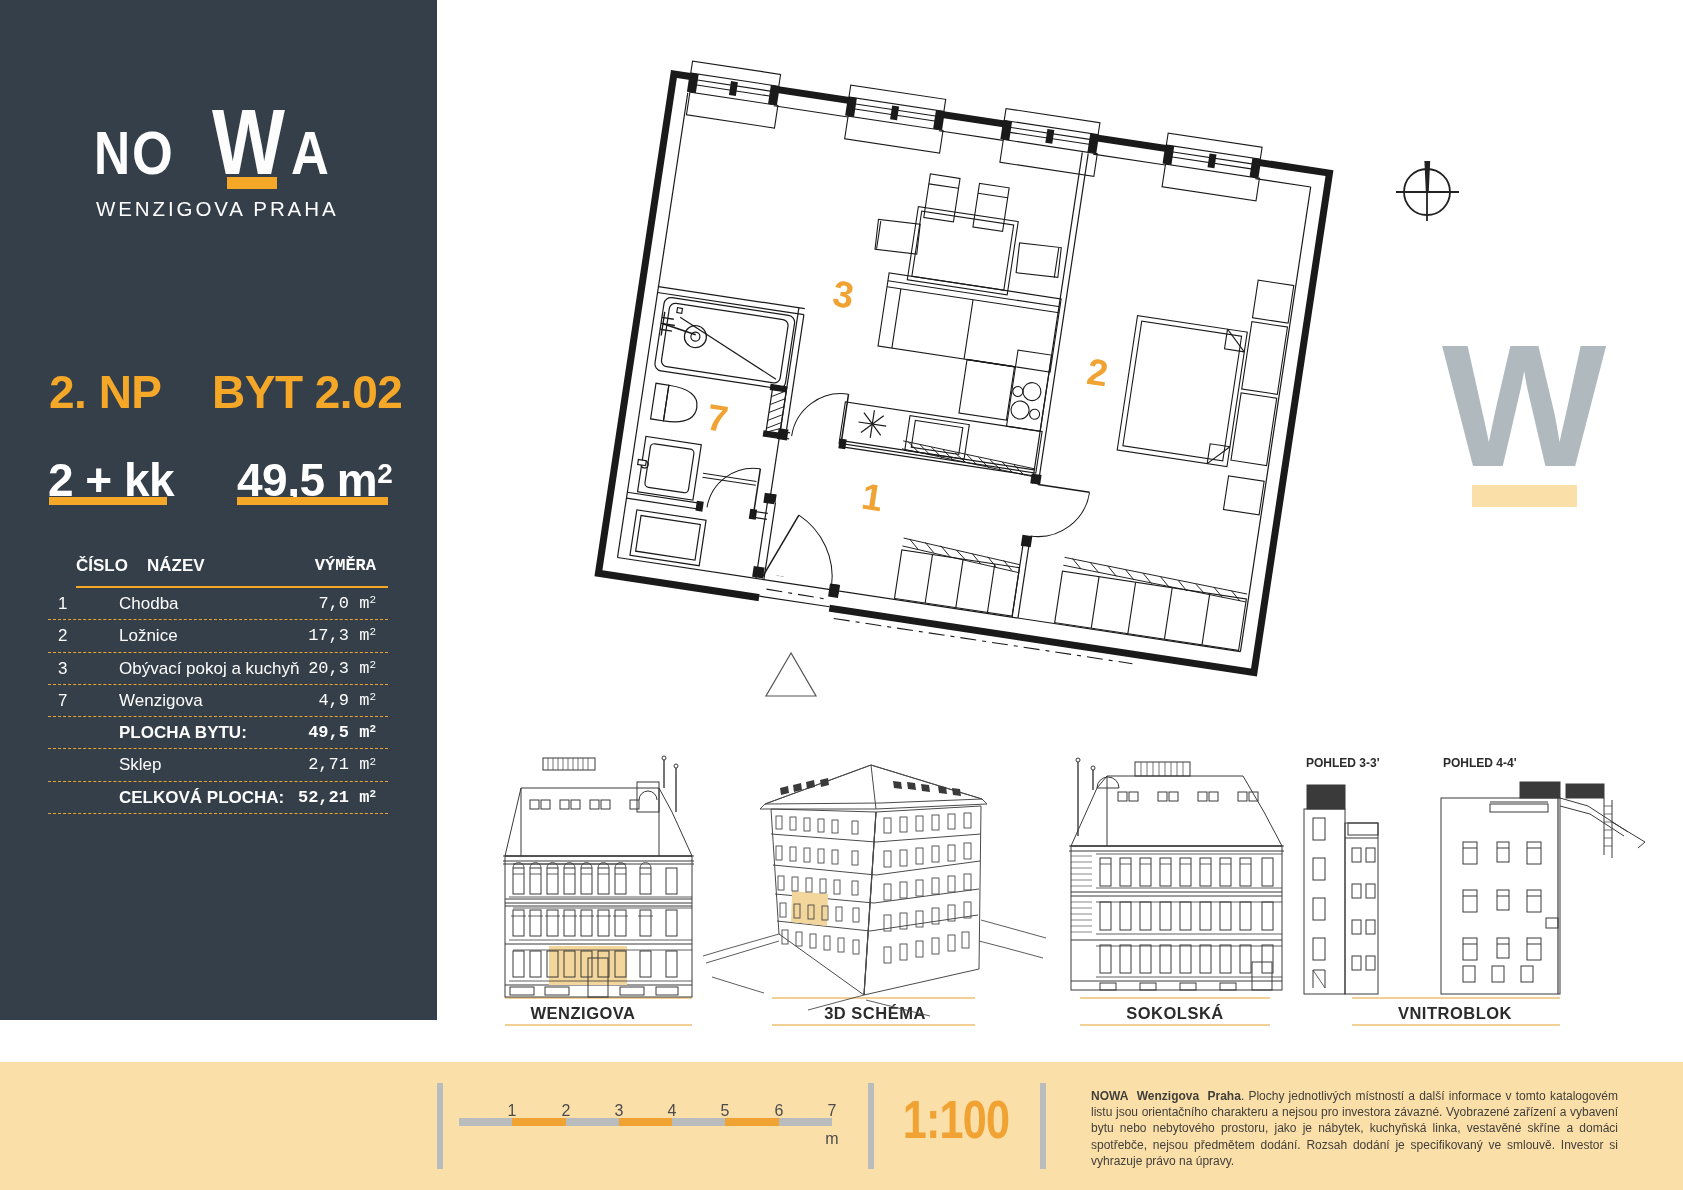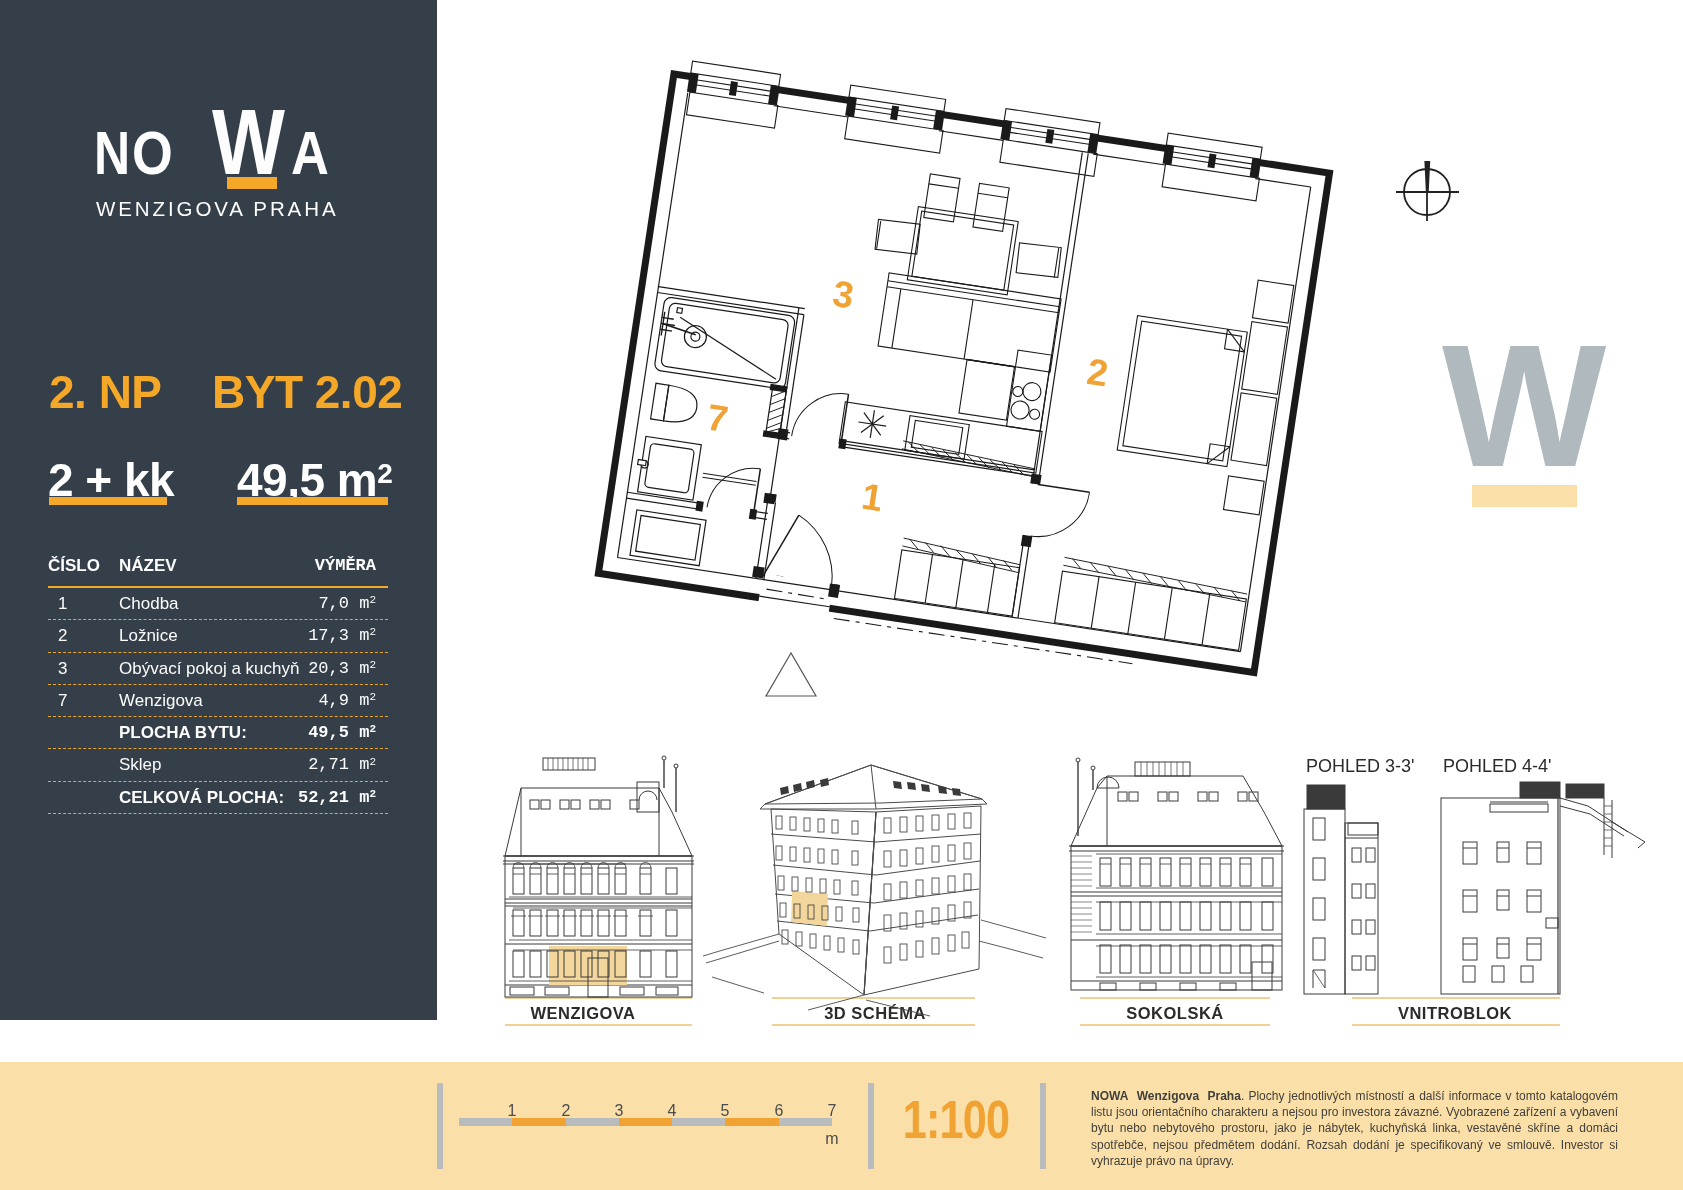--- a/index.html
+++ b/index.html
@@ -28,21 +28,21 @@
   .vbar{position:absolute;top:21px;width:6px;height:86px;background:#b9bcbd;}
   #scalenums{position:absolute;left:0;top:0;}
   .snum{position:absolute;top:40px;width:20px;text-align:center;font-size:16px;color:#4c4c4c;}
   #oneh{position:absolute;left:876px;top:26px;width:160px;text-align:center;
         font-size:54px;font-weight:bold;color:#f0a232;transform:scaleX(0.8);letter-spacing:-1px;}
   #para{position:absolute;left:1091px;top:26px;width:527px;font-size:12px;line-height:16.2px;
         color:#403f3a;text-align:justify;}
   
   .elabel{position:absolute;font-weight:bold;font-size:16.5px;color:#2b2b2b;letter-spacing:0.5px;
           text-align:center;}
-  .pohled{position:absolute;font-weight:normal;font-size:18px;color:#2b2b2b;}
+  .pohled{position:absolute;font-weight:bold;font-size:12px;color:#2b2b2b;}
 </style>
 </head>
 <body>
 
 <div id="sidebar" class="abs">
   <svg id="logo" viewBox="0 0 300 110">
     <g fill="#fdfdfd" font-family="Liberation Sans" font-weight="bold">
       <text transform="translate(-2,66) scale(0.82,1)" font-size="61">N</text>
       <text transform="translate(36,66) scale(0.86,1)" font-size="61">O</text>
       <text transform="translate(116,66) scale(0.84,1)" font-size="92">W</text>
@@ -52,21 +52,21 @@
   </svg>
   <div id="subt">WENZIGOVA PRAHA</div>
   <div id="np" class="big abs">2. NP</div>
   <div id="byt" class="big abs">BYT 2.02</div>
   <div id="kk" class="big abs">2 + kk</div>
   <div id="m2" class="big abs">49,5 m<sup style="font-size:28px">2</sup></div>
   <div class="ubar abs" style="left:49px;top:497px;width:118px;"></div>
   <div class="ubar abs" style="left:237px;top:497px;width:151px;"></div>
 
   <div id="tbl" class="abs">
-    <div style="position:relative;height:30px;font-weight:bold;border-bottom:2px solid #f5a728;">
+    <div style="position:relative;height:30px;font-weight:bold;border-bottom:2px solid #f5a728;margin-left:28px;">
       <span class="c1" style="left:0">ČÍSLO</span>
         <span class="c2">NÁZEV</span>
         <span class="c3">VÝMĚRA</span>
     </div>
     <div class="trow">
         <span class="c1">1</span>
         <span class="c2">Chodba</span>
         <span class="c3">7,0 m<sup>2</sup></span>
       </div>
     <div class="trow">

